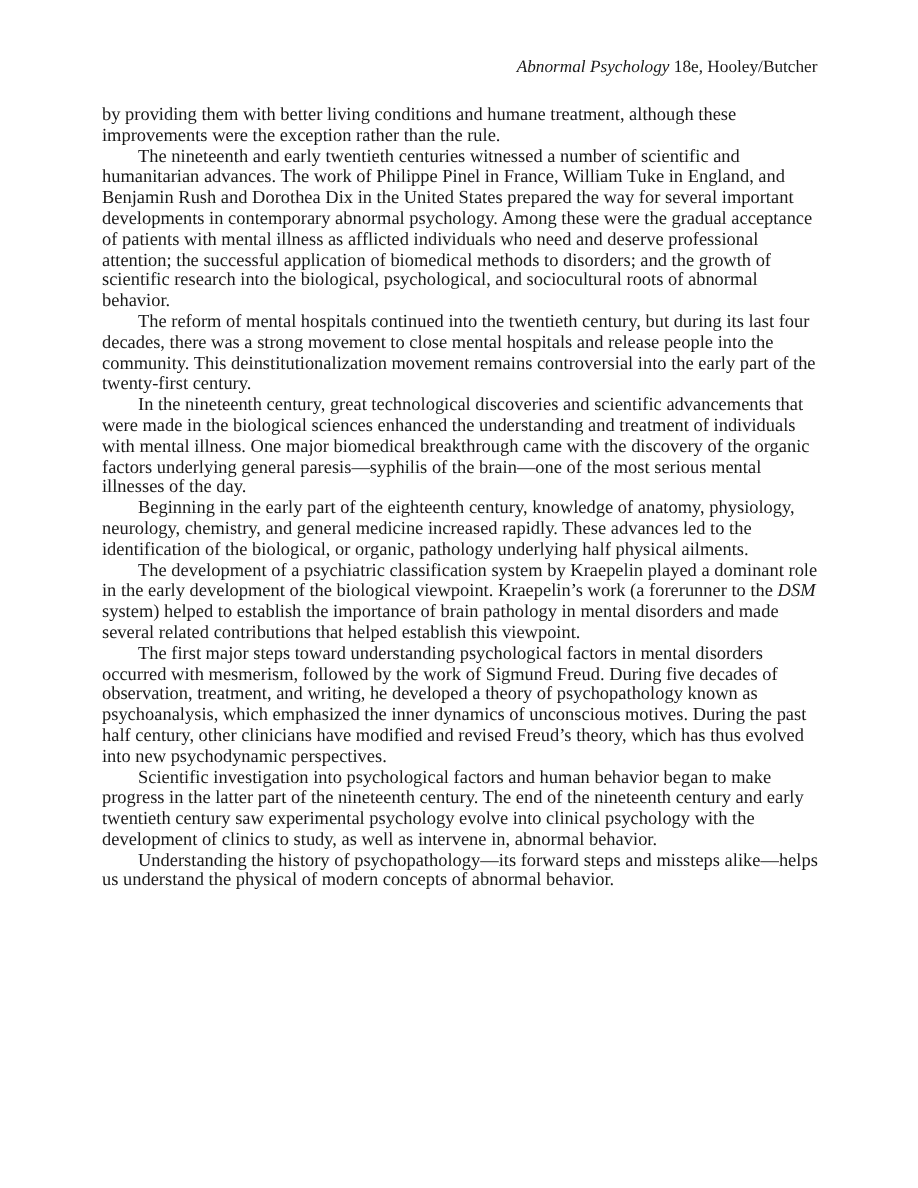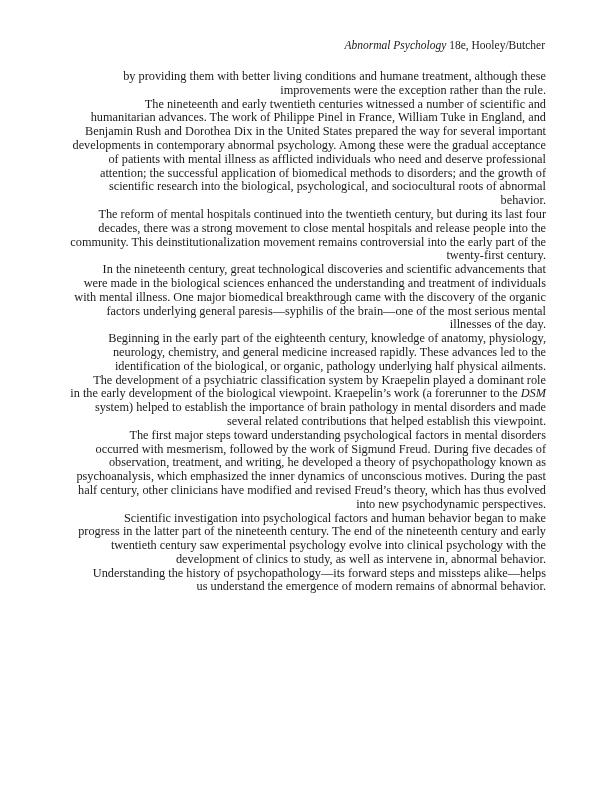--- a/index.html
+++ b/index.html
@@ -27,21 +27,21 @@
   .it {
     font-style: italic;
   }
   .content {
     position: absolute;
     top: 70px;
     left: 68px;
     width: 478px;
     font-size: 12.3px;
     line-height: 13.8px;
-    text-align: right;
+    text-align: left;
     font-family: Liberation Serif, serif;
   }
   .content p {
     margin: 0;
     padding: 0;
   }
   .content p.indent {
     text-indent: 24px;
   }
   .page-footer {
@@ -98,21 +98,21 @@
 
   <div class="content" id="paragraphs-container">
       <p><span>by providing them with better living conditions and humane treatment, although these improvements were the exception rather than the rule.</span></p>
       <p class="indent"><span>The nineteenth and early twentieth centuries witnessed a number of scientific and humanitarian advances. The work of Philippe Pinel in France, William Tuke in England, and Benjamin Rush and Dorothea Dix in the United States prepared the way for several important developments in contemporary abnormal psychology. Among these were the gradual acceptance of patients with mental illness as afflicted individuals who need and deserve professional attention; the successful application of biomedical methods to disorders; and the growth of scientific research into the biological, psychological, and sociocultural roots of abnormal behavior.</span></p>
       <p class="indent"><span>The reform of mental hospitals continued into the twentieth century, but during its last four decades, there was a strong movement to close mental hospitals and release people into the community. This deinstitutionalization movement remains controversial into the early part of the twenty-first century.</span></p>
       <p class="indent"><span>In the nineteenth century, great technological discoveries and scientific advancements that were made in the biological sciences enhanced the understanding and treatment of individuals with mental illness. One major biomedical breakthrough came with the discovery of the organic factors underlying general paresis—syphilis of the brain—one of the most serious mental illnesses of the day.</span></p>
       <p class="indent"><span>Beginning in the early part of the eighteenth century, knowledge of anatomy, physiology, neurology, chemistry, and general medicine increased rapidly. These advances led to the identification of the biological, or organic, pathology underlying half physical ailments.</span></p>
       <p class="indent"><span>The development of a psychiatric classification system by Kraepelin played a dominant role in the early development of the biological viewpoint. Kraepelin’s work (a forerunner to the </span><span class="it">DSM</span><span> system) helped to establish the importance of brain pathology in mental disorders and made several related contributions that helped establish this viewpoint.</span></p>
       <p class="indent"><span>The first major steps toward understanding psychological factors in mental disorders occurred with mesmerism, followed by the work of Sigmund Freud. During five decades of observation, treatment, and writing, he developed a theory of psychopathology known as psychoanalysis, which emphasized the inner dynamics of unconscious motives. During the past half century, other clinicians have modified and revised Freud’s theory, which has thus evolved into new psychodynamic perspectives.</span></p>
       <p class="indent"><span>Scientific investigation into psychological factors and human behavior began to make progress in the latter part of the nineteenth century. The end of the nineteenth century and early twentieth century saw experimental psychology evolve into clinical psychology with the development of clinics to study, as well as intervene in, abnormal behavior.</span></p>
-      <p class="indent"><span>Understanding the history of psychopathology—its forward steps and missteps alike—helps us understand the emergence of modern remains of abnormal behavior.</span></p>
+      <p class="indent"><span>Understanding the history of psychopathology—its forward steps and missteps alike—helps us understand the physical of modern concepts of abnormal behavior.</span></p>
     </div>
 
   <div class="page-footer">
     <span>2</span>
   </div>
 
   <div class="brand-badge" style="background: #be185d;">
     <svg class="brand-plus" viewBox="0 0 14 14" xmlns="http://www.w3.org/2000/svg">
       <line x1="7" y1="1" x2="7" y2="13" stroke="#9179f2" stroke-width="1.6" stroke-linecap="round"></line>
       <line x1="1" y1="7" x2="13" y2="7" stroke="#9179f2" stroke-width="1.6" stroke-linecap="round"></line>

